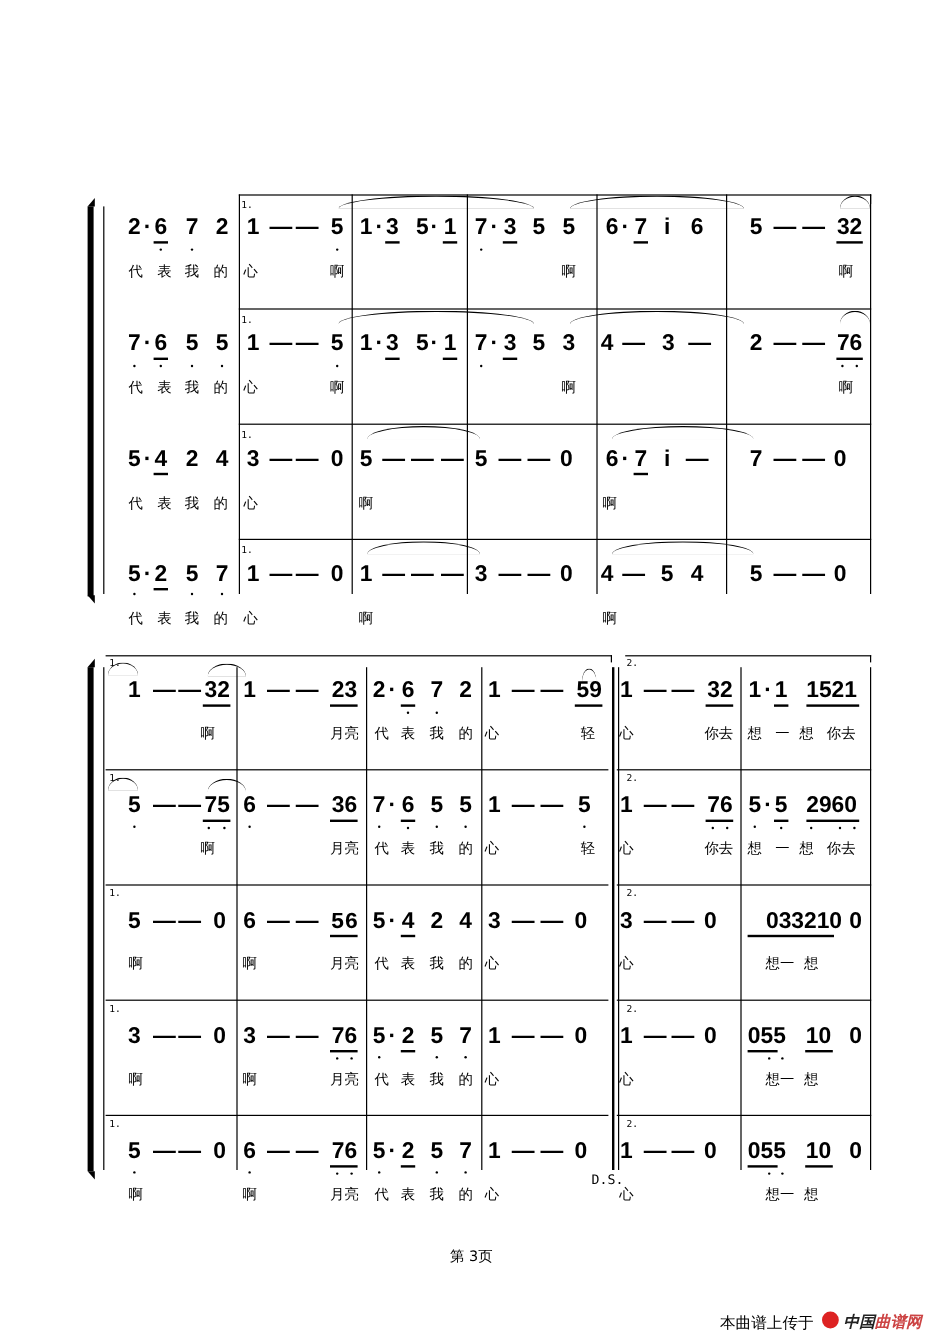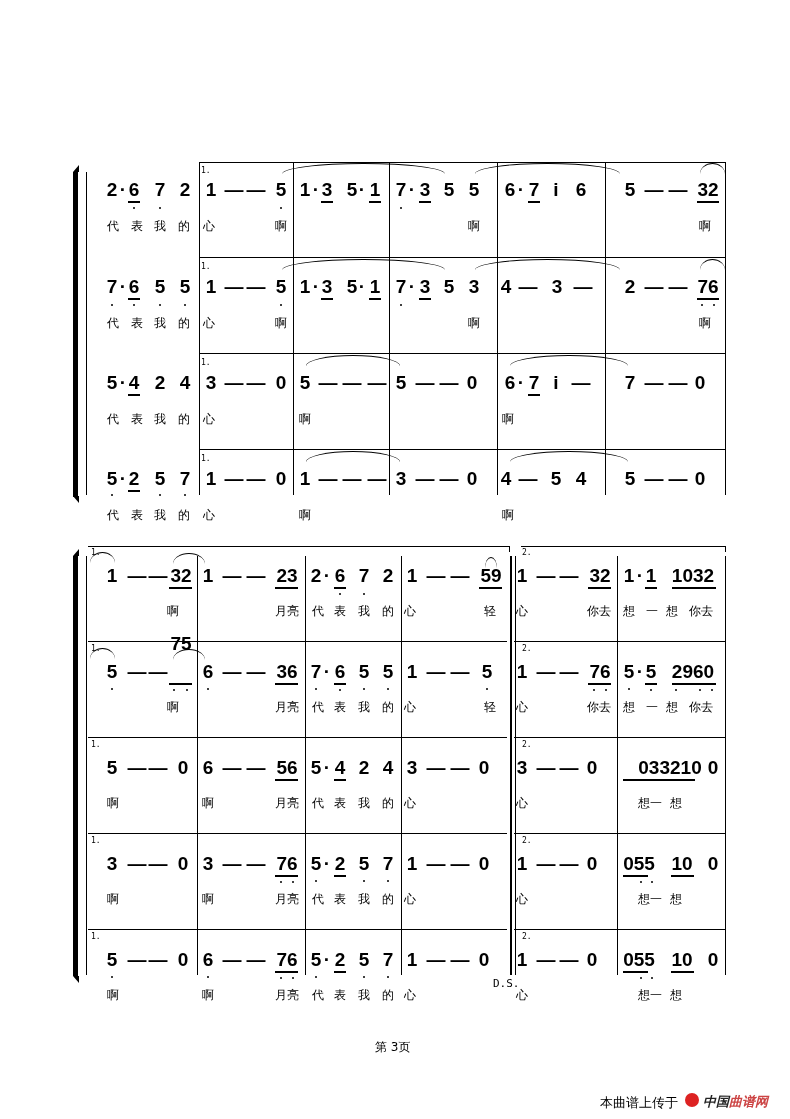--- a/index.html
+++ b/index.html
@@ -293,35 +293,35 @@
     <div class="n" style="left: 522px; top: 576px;">1</div>
     <div class="n" style="left: 546px; top: 576px;">—</div>
     <div class="n" style="left: 569px; top: 576px;">—</div>
     <div class="n" style="left: 600px; top: 576px;">32</div>
     <div class="ul" style="left: 588px; top: 587px; width: 23px;"></div>
     <div class="ly" style="left: 522px; top: 611px;">心</div>
     <div class="ly" style="left: 599px; top: 611px;">你去</div>
     <div class="n" style="left: 629px; top: 576px;">1</div>
     <div class="n" style="left: 640px; top: 576px;">·</div>
     <div class="n" style="left: 651px; top: 576px;">1</div>
-    <div class="n" style="left: 693px; top: 576px;">1032</div>
+    <div class="n" style="left: 693px; top: 576px;">1521</div>
     <div class="ul" style="left: 645px; top: 587px; width: 12px;"></div>
     <div class="ul" style="left: 672px; top: 587px; width: 44px;"></div>
     <div class="ly" style="left: 629px; top: 611px;">想</div>
     <div class="ly" style="left: 652px; top: 611px;">一</div>
     <div class="ly" style="left: 672px; top: 611px;">想</div>
     <div class="ly" style="left: 701px; top: 611px;">你去</div>
     <div class="slur" style="left: 90px; top: 552px; width: 25px;"></div>
     <div class="slur" style="left: 173px; top: 553px; width: 32px;"></div>
     <div class="slur" style="left: 485px; top: 557px; width: 12px;"></div>
     <div class="n" style="left: 112px; top: 672px;">5</div>
     <div class="dot" style="left: 111px; top: 688px;"></div>
     <div class="n" style="left: 137px; top: 672px;">—</div>
     <div class="n" style="left: 158px; top: 672px;">—</div>
-    <div class="n" style="left: 181px; top: 644px;">75</div>
+    <div class="n" style="left: 181px; top: 672px;">75</div>
     <div class="ul" style="left: 169px; top: 683px; width: 23px;"></div>
     <div class="dot" style="left: 173px; top: 689px;"></div>
     <div class="dot" style="left: 186px; top: 689px;"></div>
     <div class="ly" style="left: 173px; top: 707px;">啊</div>
     <div class="n" style="left: 208px; top: 672px;">6</div>
     <div class="dot" style="left: 207px; top: 688px;"></div>
     <div class="n" style="left: 232px; top: 672px;">—</div>
     <div class="n" style="left: 256px; top: 672px;">—</div>
     <div class="n" style="left: 287px; top: 672px;">36</div>
     <div class="ul" style="left: 275px; top: 683px; width: 23px;"></div>
@@ -374,21 +374,21 @@
     <div class="slur" style="left: 90px; top: 648px; width: 25px;"></div>
     <div class="slur" style="left: 173px; top: 649px; width: 32px;"></div>
     <div class="n" style="left: 112px; top: 768px;">5</div>
     <div class="n" style="left: 137px; top: 768px;">—</div>
     <div class="n" style="left: 158px; top: 768px;">—</div>
     <div class="n" style="left: 183px; top: 768px;">0</div>
     <div class="ly" style="left: 113px; top: 803px;">啊</div>
     <div class="n" style="left: 208px; top: 768px;">6</div>
     <div class="n" style="left: 232px; top: 768px;">—</div>
     <div class="n" style="left: 256px; top: 768px;">—</div>
-    <div class="n" style="left: 287px; top: 768px;">56</div>
+    <div class="n" style="left: 287px; top: 768px; font-family: Liberation Mono, monospace;">56</div>
     <div class="ul" style="left: 275px; top: 779px; width: 23px;"></div>
     <div class="ly" style="left: 208px; top: 803px;">啊</div>
     <div class="ly" style="left: 287px; top: 803px;">月亮</div>
     <div class="n" style="left: 316px; top: 768px;">5</div>
     <div class="n" style="left: 327px; top: 768px;">·</div>
     <div class="n" style="left: 340px; top: 768px;">4</div>
     <div class="n" style="left: 364px; top: 768px;">2</div>
     <div class="n" style="left: 388px; top: 768px;">4</div>
     <div class="ul" style="left: 334px; top: 779px; width: 12px;"></div>
     <div class="ly" style="left: 318px; top: 803px;">代</div>

